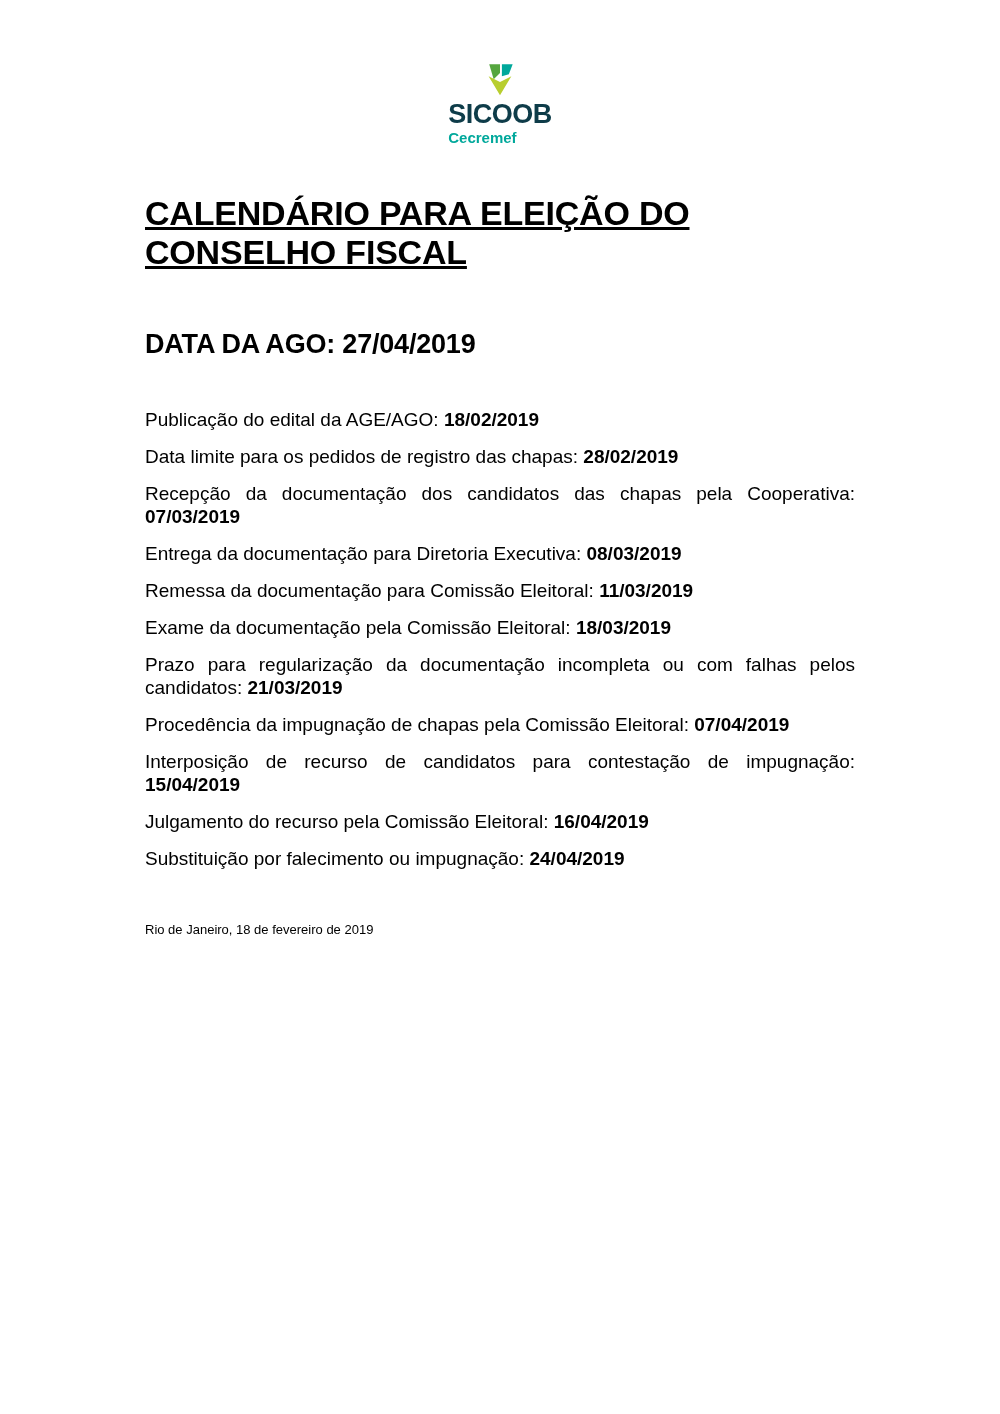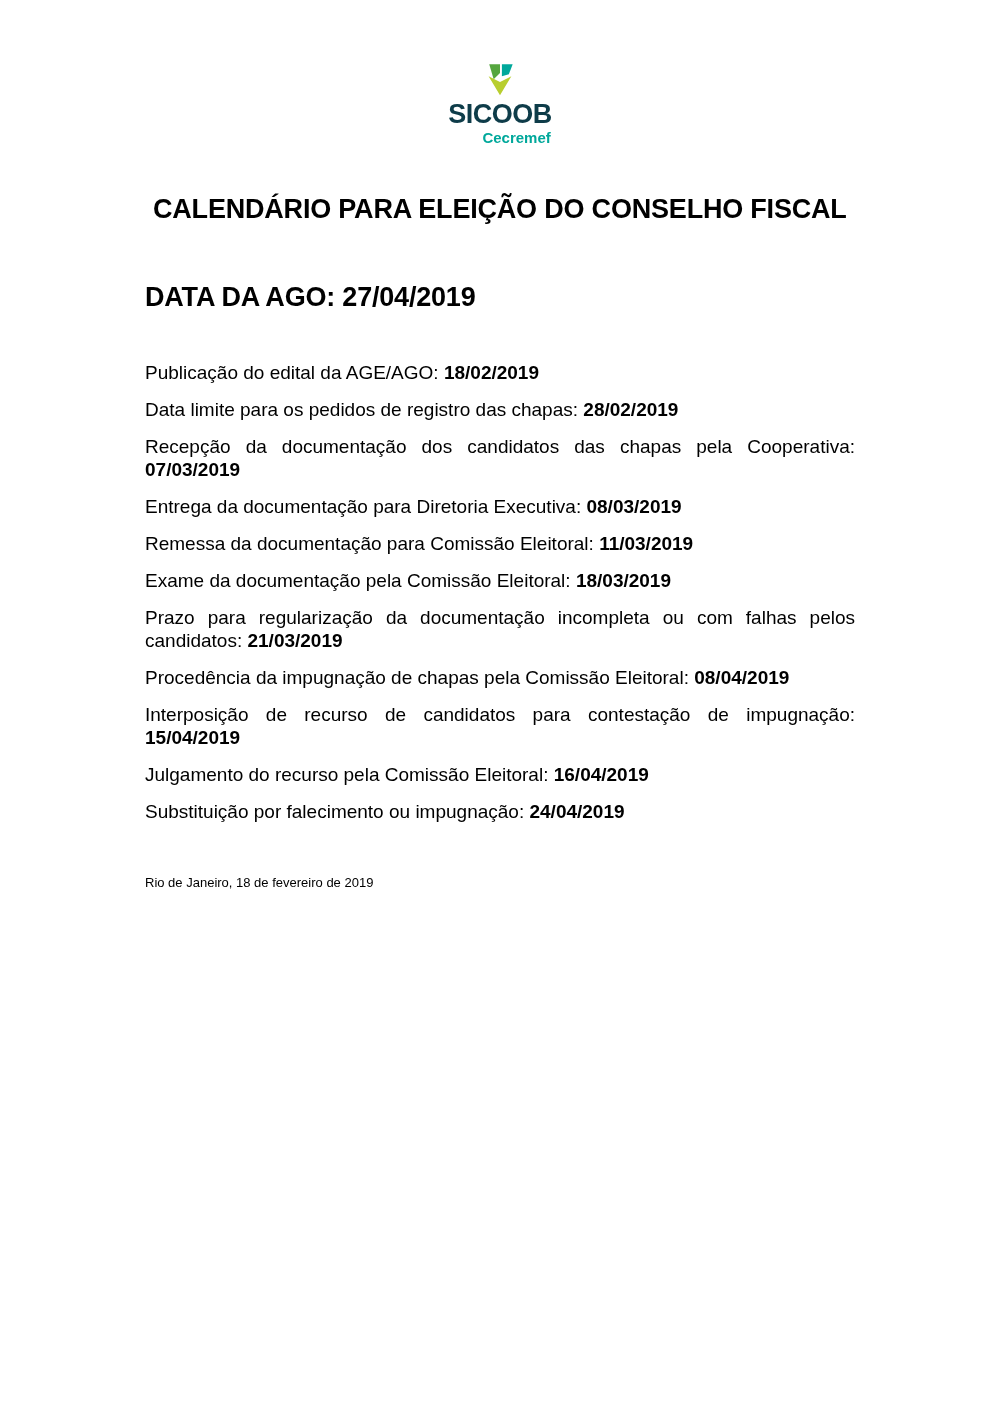--- a/index.html
+++ b/index.html
@@ -20,46 +20,47 @@
     display: flex;
     flex-direction: column;
     align-items: center;
     width: fit-content;
     margin: 0 auto;
   }
   .logo-icon { display: block; }
   .wordmark {
     display: flex;
     flex-direction: column;
-    align-items: flex-end;
+    align-items: flex-start;
     margin-top: 2px;
   }
   .brand {
     font-size: 27px;
     font-weight: bold;
     letter-spacing: -0.5px;
     color: var(--brand-dark, #0E3C49);
     line-height: 1.1;
   }
   .subbrand {
     font-size: 15px;
     font-weight: bold;
     color: var(--teal, #00A89B);
     margin-top: -1px;
     padding-right: 1px;
     line-height: 1.2;
   }
 
   
   .doc-title {
-    margin: 47px 0 0 8px;
-    font-size: 27px;
+    margin: 47px 0 0 0;
+    font-size: 34px;
     font-weight: bold;
     line-height: 1.15;
     letter-spacing: -0.2px;
+    text-decoration: underline;
   }
   .doc-subtitle {
     margin: 57px 0 0 0;
     font-size: 27px;
     font-weight: bold;
     line-height: 1.15;
     letter-spacing: -0.2px;
   }
 
   
@@ -117,21 +118,21 @@
 
     <p class="item"><span>Exame da documentação pela Comissão Eleitoral:</span>
 <span class="date">18/03/2019</span></p>
 
     <p class="item"><span>Prazo para regularização da documentação incompleta ou com falhas pelos candidatos:</span>
 <span class="date">21/03/2019</span></p>
 
 
 
     <p class="item"><span>Procedência da impugnação de chapas pela Comissão Eleitoral:</span>
-<span class="date">08/04/2019</span></p>
+<span class="date">07/04/2019</span></p>
 
     <p class="item"><span>Interposição de recurso de candidatos para contestação de impugnação:</span>
 <span class="date">15/04/2019</span></p>
 
     <p class="item"><span>Julgamento do recurso pela Comissão Eleitoral:</span>
 <span class="date">16/04/2019</span></p>
 
     <p class="item"><span>Substituição por falecimento ou impugnação:</span>
 <span class="date">24/04/2019</span></p>
   </div>

